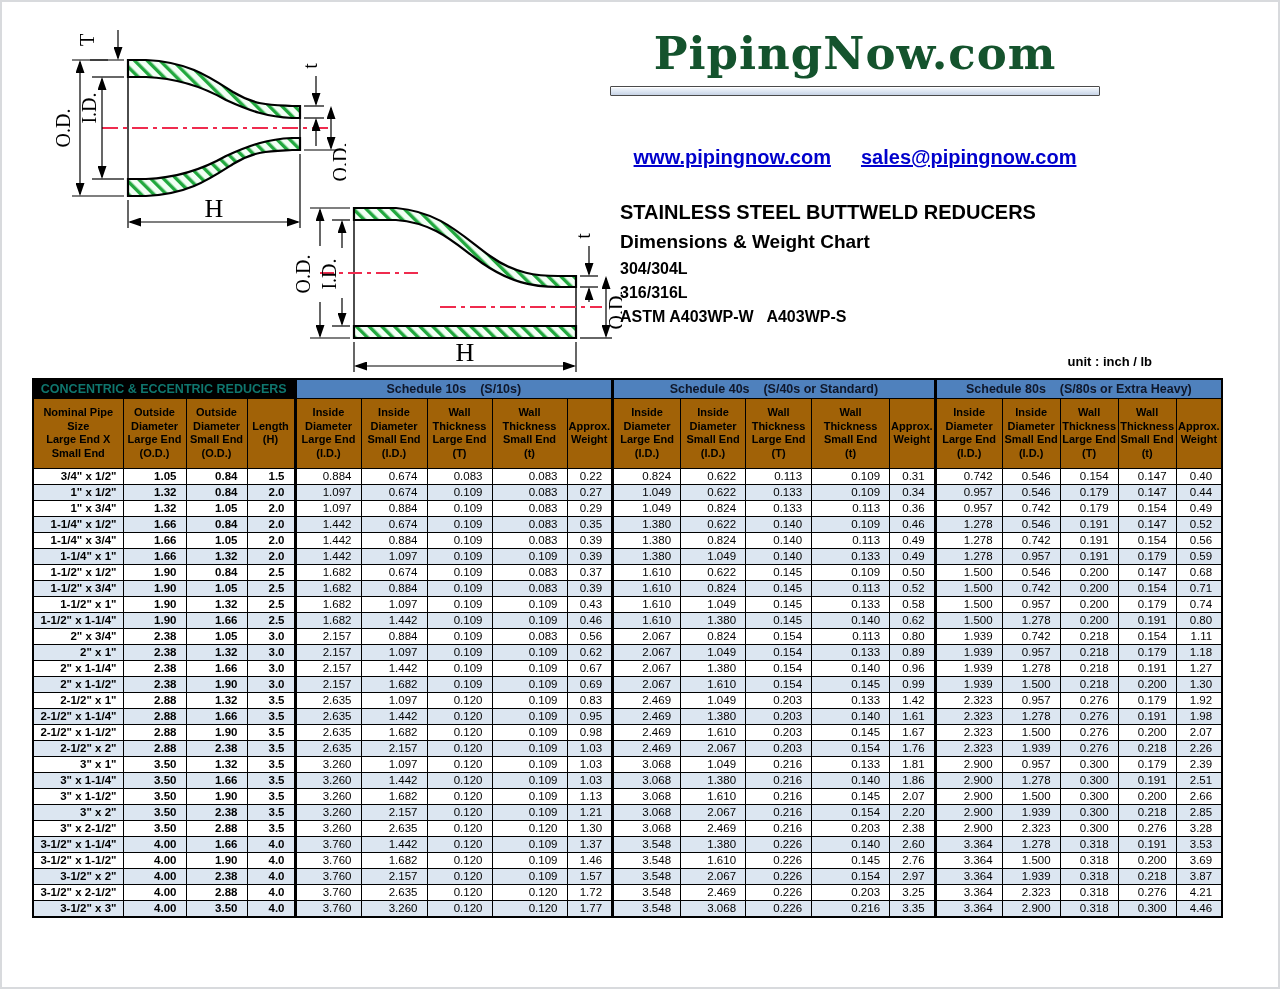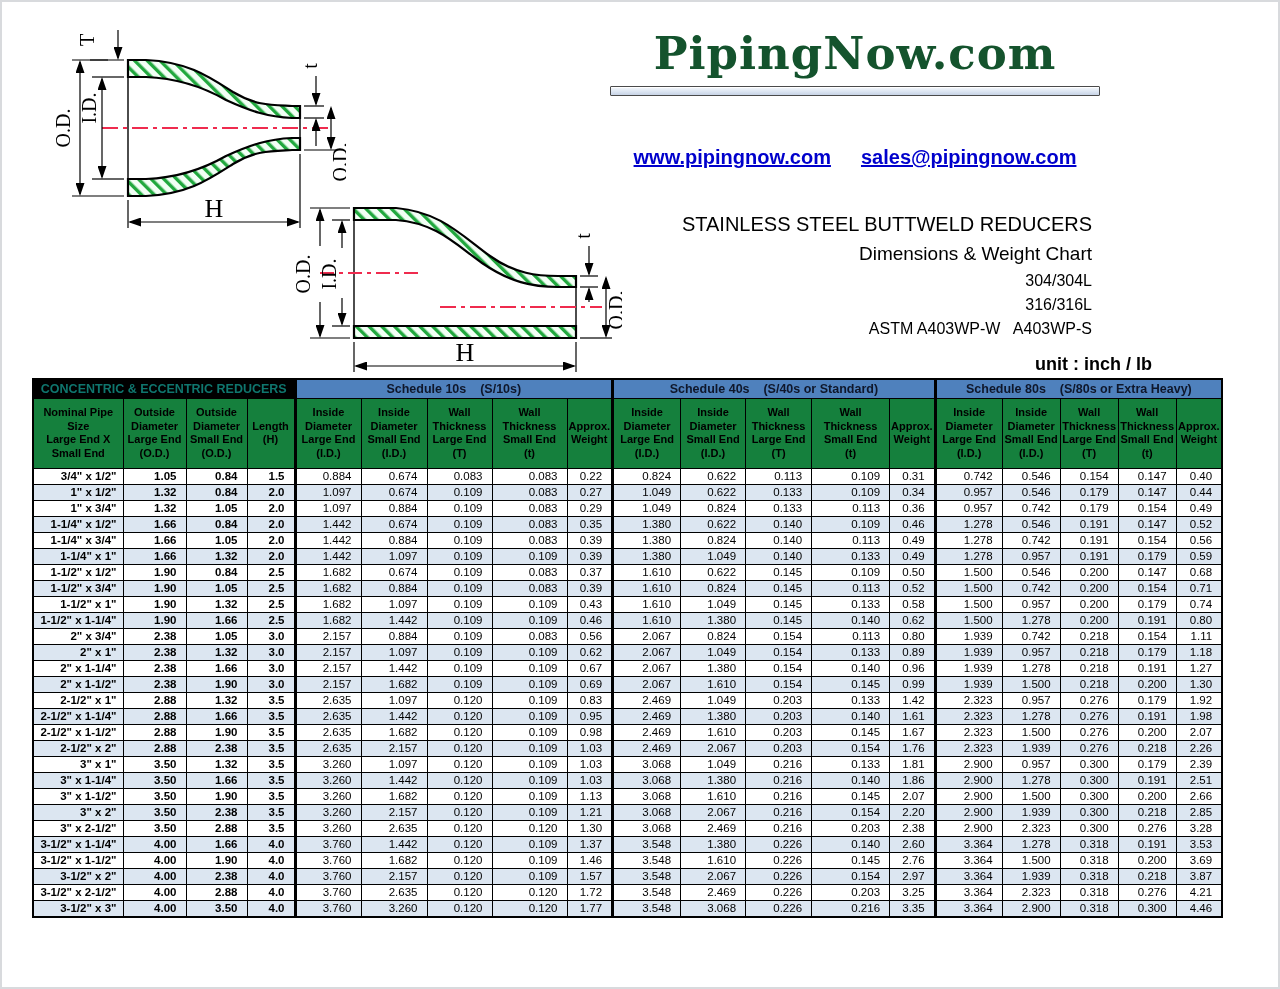--- a/index.html
+++ b/index.html
@@ -17,41 +17,41 @@
   .logo-bar{
     margin:6px 2px 0 2px;height:8px;
     background:linear-gradient(#f5f8fc,#dde6f2 55%,#c7d3e6);
     border:1px solid #4a4a4a;border-radius:1px;
     box-shadow:inset 0 1px 0 #ffffff;
   }
   .links{margin-top:50px;font-size:20px;font-weight:bold;}
   .links a{color:#0000cc;text-decoration:underline;cursor:pointer;}
   .links a + a{margin-left:30px;}
   
-  .title-block{position:absolute;left:618px;top:210px;width:472px;text-align:right;font-weight:normal;}
+  .title-block{position:absolute;left:618px;top:198px;width:472px;text-align:left;font-weight:bold;}
   .t1{font-size:20px;line-height:24px;}
   .t2{font-size:19px;line-height:23px;margin-top:6px;}
   .t3{font-size:16px;line-height:20px;margin-top:6px;}
   .t4{font-size:16px;line-height:20px;margin-top:4px;}
   .t5{font-size:16px;line-height:20px;margin-top:4px;white-space:pre;}
   
-  .unit{position:absolute;left:860px;top:352px;width:290px;text-align:right;font-size:18px;font-weight:bold;}
+  .unit{position:absolute;left:860px;top:352px;width:290px;text-align:right;font-size:13px;font-weight:bold;}
   
   .diag1{position:absolute;left:26px;top:18px;}
   .diag2{position:absolute;left:288px;top:184px;}
   .dimtxt{font-family:"Liberation Serif",serif;fill:#000;}
   
   .tbl-wrap{position:absolute;left:30px;top:376px;}
   table{border-collapse:collapse;table-layout:fixed;border:2px solid #000;}
   th,td{border:1px solid #000;overflow:hidden;box-sizing:border-box;}
   th.g{height:19px;font-size:12.5px;font-weight:bold;text-align:center;}
   th.g-black{background:#000;color:#0f766e;}
   th.g-blue{background:#4f81bd;color:#0f172a;white-space:pre;}
   th.ch{
-    background:#15803d;font-size:11px;font-weight:bold;line-height:13.5px;
+    background:#a16207;font-size:11px;font-weight:bold;line-height:13.5px;
     white-space:pre-line;text-align:center;vertical-align:middle;height:70px;padding:2px 1px;
   }
   td{font-size:11.5px;height:15.2px;line-height:15px;text-align:right;padding:0 9px 0 0;}
   td.b{font-weight:bold;}
   td.size{padding-right:6px;font-size:11.5px;}
   tbody tr:nth-child(even){background:#dce6f1;}
   .sep{border-left:3px solid #000;}
 </style>
 </head>
 <body>

